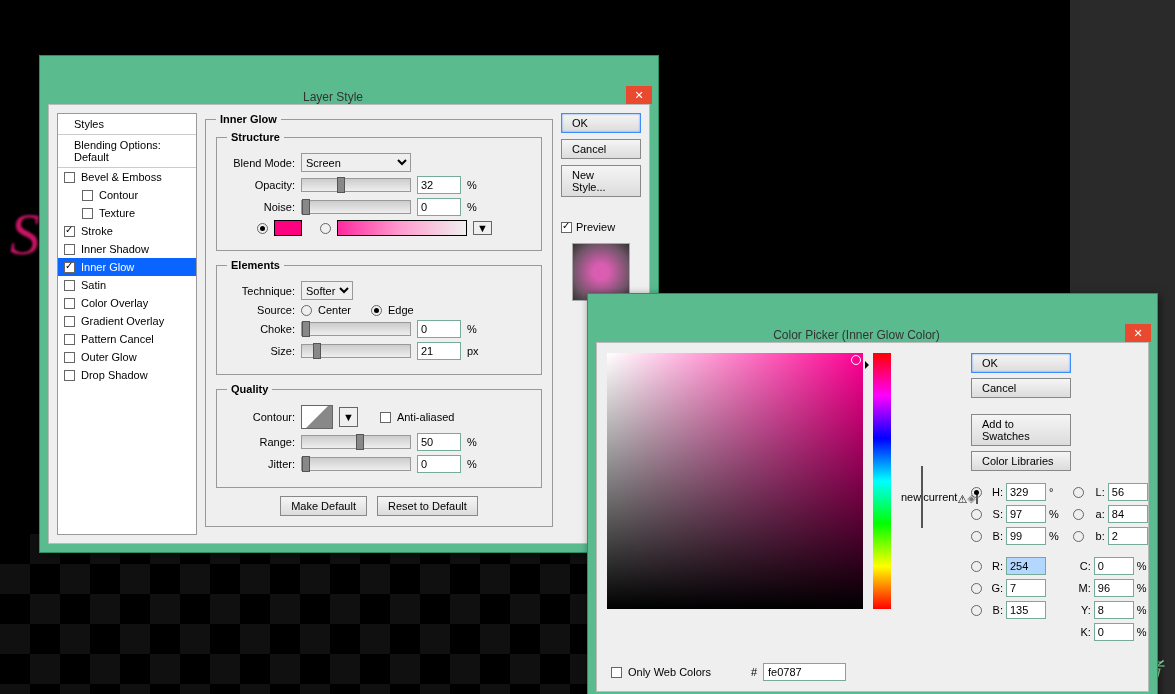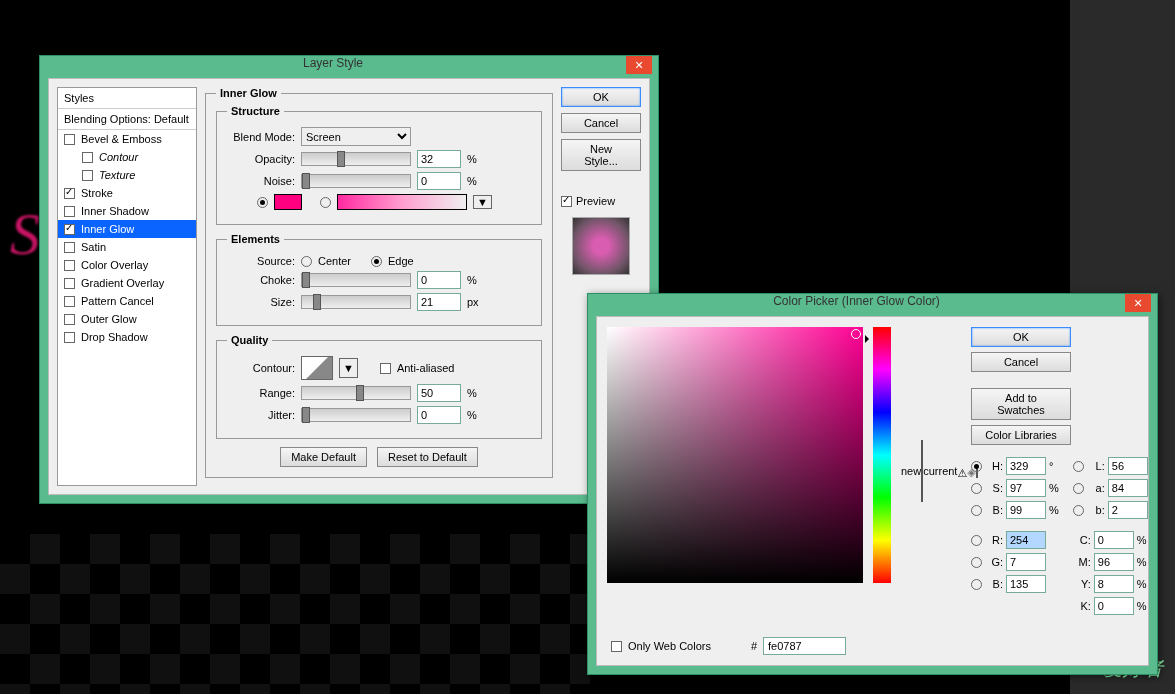--- a/index.html
+++ b/index.html
@@ -3,50 +3,50 @@
 <meta charset="utf-8">
 <style>
 * { box-sizing: border-box; margin: 0; padding: 0; font-family: Tahoma, Arial, sans-serif; font-size: 11px; }
 body { background: #000; width: 1175px; height: 694px; overflow: hidden; position: relative; }
 .bg-text { position: absolute; left: 10px; top: 200px; font-size: 60px; color: #c81464; font-style: italic; font-family: cursive; filter: blur(1px); }
 .checker { position: absolute; left: 0; bottom: 0; width: 590px; height: 160px; background: repeating-conic-gradient(#1a1a1a 0deg 90deg, #000 90deg 180deg) 0 0/60px 60px; opacity: 0.6; }
 .right-panel { position: absolute; right: 0; top: 0; width: 105px; height: 694px; background: #2a2a2a; }
 .watermark { position: absolute; right: 12px; bottom: 12px; color: #8dffb0; font-size: 20px; font-style: italic; }
 
 .dialog { position: absolute; background: #5abb8e; border: 1px solid #2e8e66; box-shadow: 2px 2px 8px rgba(0,0,0,.5); }
-.titlebar { height: 22px; display: flex; align-items: flex-start; padding: 0 6px 0 0; color: #333; }
+.titlebar { height: 48px; display: flex; align-items: flex-end; padding: 0 6px 0 0; color: #333; }
 .titlebar .title { flex: 1; text-align: center; font-size: 12px; }
 .close-btn { width: 26px; height: 18px; background: #e8492f; color: #fff; display: flex; align-items: center; justify-content: center; cursor: pointer; }
 .dialog-body { background: #efefef; margin: 0 8px 8px; padding: 8px; border: 1px solid #bbb; display: flex; gap: 8px; }
 
 
 #ls { left: 39px; top: 55px; width: 620px; }
 .styles-list { width: 140px; border: 1px solid #999; background: #fff; }
-.styles-list .hdr { padding: 4px 6px; border-bottom: 1px solid #ccc; }
+.styles-list .hdr { padding: 4px 16px; border-bottom: 1px solid #ccc; }
 .styles-list .row { display: flex; align-items: center; gap: 6px; padding: 3px 6px; }
-.styles-list .row.sub { padding-left: 24px; font-style: italic; }
+.styles-list .row.sub { padding-left: 24px; }
 .styles-list .row.sel { background: #0a64ff; color: #fff; }
 .chk { width: 11px; height: 11px; border: 1px solid #666; background: #fff; display: inline-block; position: relative; }
 .chk.on::after { content: "✓"; position: absolute; left: 0; top: -3px; font-size: 10px; color: #000; }
 
 .center-col { flex: 1; }
 fieldset { border: 1px solid #999; padding: 6px 10px 10px; margin-bottom: 8px; }
 legend { padding: 0 4px; font-weight: bold; }
 .form-row { display: flex; align-items: center; margin: 4px 0; gap: 6px; }
 .form-row label { width: 68px; text-align: right; }
 .slider { flex: 1; max-width: 110px; height: 14px; position: relative; background: linear-gradient(#ccc,#eee); border: 1px solid #999; }
 .slider .thumb { position: absolute; top: -2px; width: 8px; height: 16px; background: #888; border: 1px solid #555; }
 .num-input { width: 44px; height: 18px; border: 1px solid #7a9; padding: 1px 3px; text-align: left; }
 select { height: 19px; border: 1px solid #999; }
 .radio { width: 11px; height: 11px; border: 1px solid #666; border-radius: 50%; display: inline-block; position: relative; }
 .radio.on::after { content: ""; position: absolute; left: 2px; top: 2px; width: 5px; height: 5px; background: #000; border-radius: 50%; }
 .swatch { width: 28px; height: 16px; border: 1px solid #000; background: #ff0080; }
 .gradient-sw { width: 130px; height: 16px; border: 1px solid #000; background: linear-gradient(90deg, #ff2aa0, #ff9ecf, transparent); }
 .contour-sw { width: 32px; height: 24px; border: 1px solid #666; background: linear-gradient(135deg,#fff 49%, #888 51%); }
-.btn { border: 1px solid #888; background: linear-gradient(#f5f5f5,#dcdcdc); padding: 3px 10px; cursor: pointer; min-width: 80px; text-align: center; }
+.btn { border: 1px solid #888; background: linear-gradient(#f5f5f5,#dcdcdc); padding: 3px 10px; cursor: pointer; min-width: 80px; }
 .btn.focus { border: 1px solid #3a8cff; box-shadow: 0 0 2px #3a8cff inset; }
 .side-btns { display: flex; flex-direction: column; gap: 6px; width: 80px; }
 .preview-box { width: 58px; height: 58px; border: 1px solid #aaa; margin: 4px auto 0; background: radial-gradient(circle,#d95db0 20%, #715568 70%, #333 100%); }
 
 
 #cp { left: 587px; top: 293px; width: 571px; }
 #cp .dialog-body { padding: 10px; gap: 10px; align-items: flex-start; }
 .sv-field { width: 256px; height: 256px; position: relative; background: linear-gradient(to top, #000, transparent), linear-gradient(to right, #fff, #ff0094); }
 .sv-cursor { position: absolute; width: 10px; height: 10px; border: 1px solid #fff; border-radius: 50%; right: 2px; top: 2px; }
 .hue-strip { width: 18px; height: 256px; background: linear-gradient(to bottom, red, #f0f, #00f, #0ff, #0f0, #ff0, red); position: relative; }
@@ -168,20 +168,24 @@
             <span style="width:6px"></span>
             <span class="radio"></span>
             <div class="gradient-sw"></div>
             <span style="border:1px solid #666;padding:0 3px">▼</span>
           </div>
         </fieldset>
 
         <fieldset>
           <legend>Elements</legend>
           <div class="form-row">
+            <label>Technique:</label>
+            <select><option>Softer</option></select>
+          </div>
+          <div class="form-row">
             <label>Source:</label>
             <span class="radio"></span>
             <span>Center</span>
             <span style="width:8px"></span>
             <span class="radio on"></span>
             <span>Edge</span>
           </div>
           <div class="form-row">
             <label>Choke:</label>
             <div class="slider">

